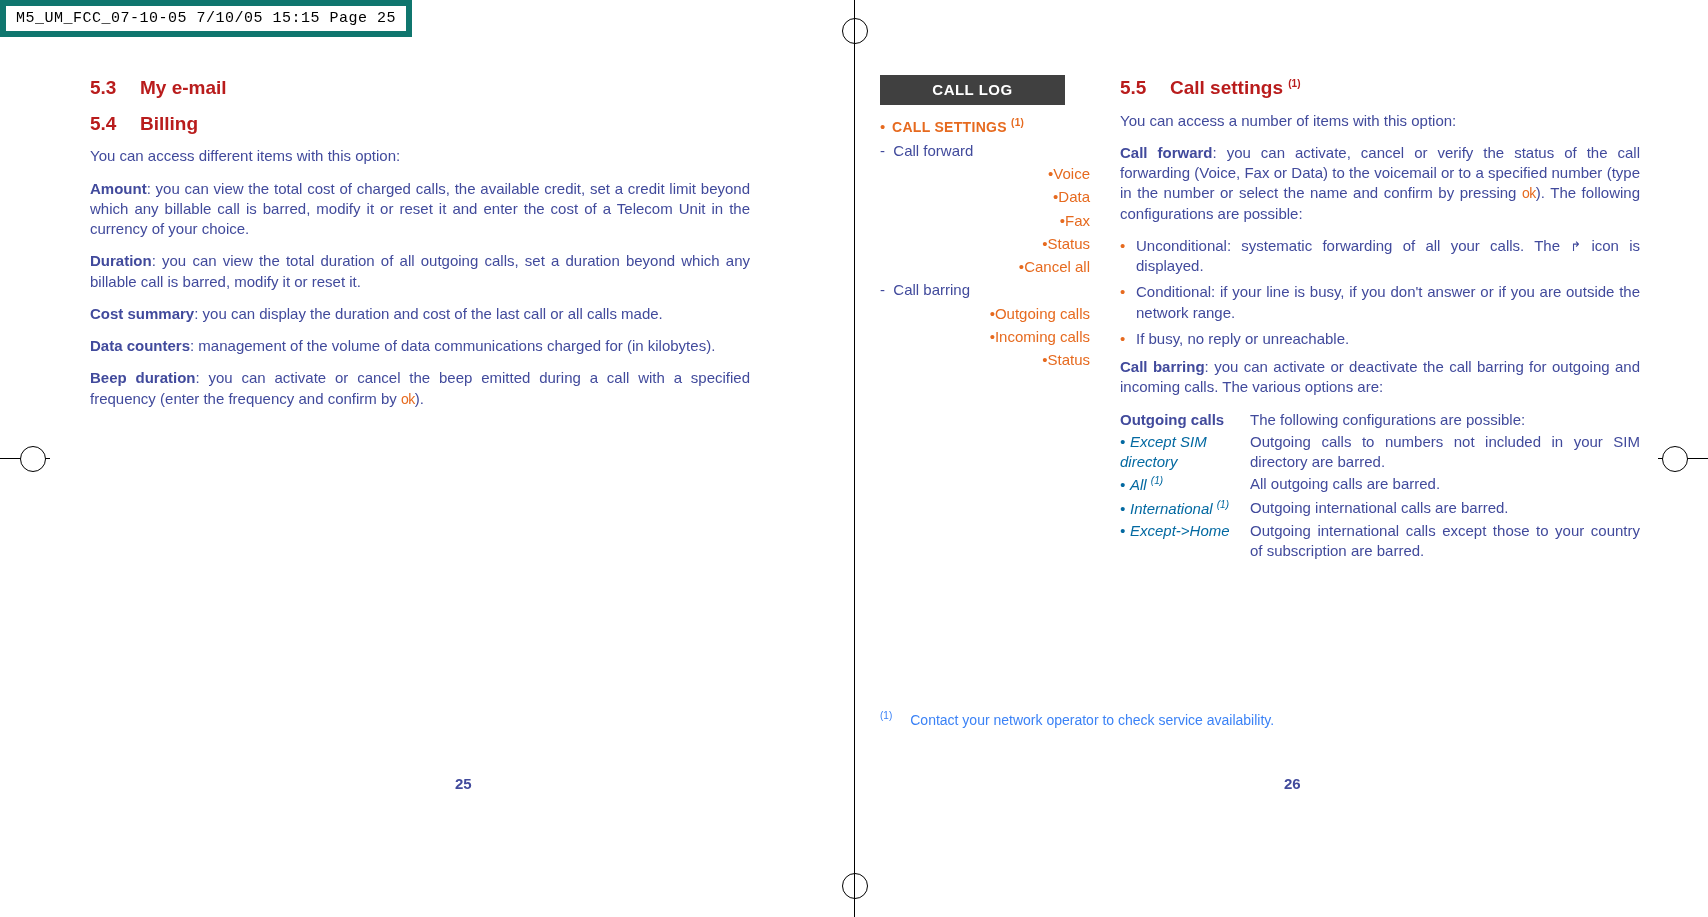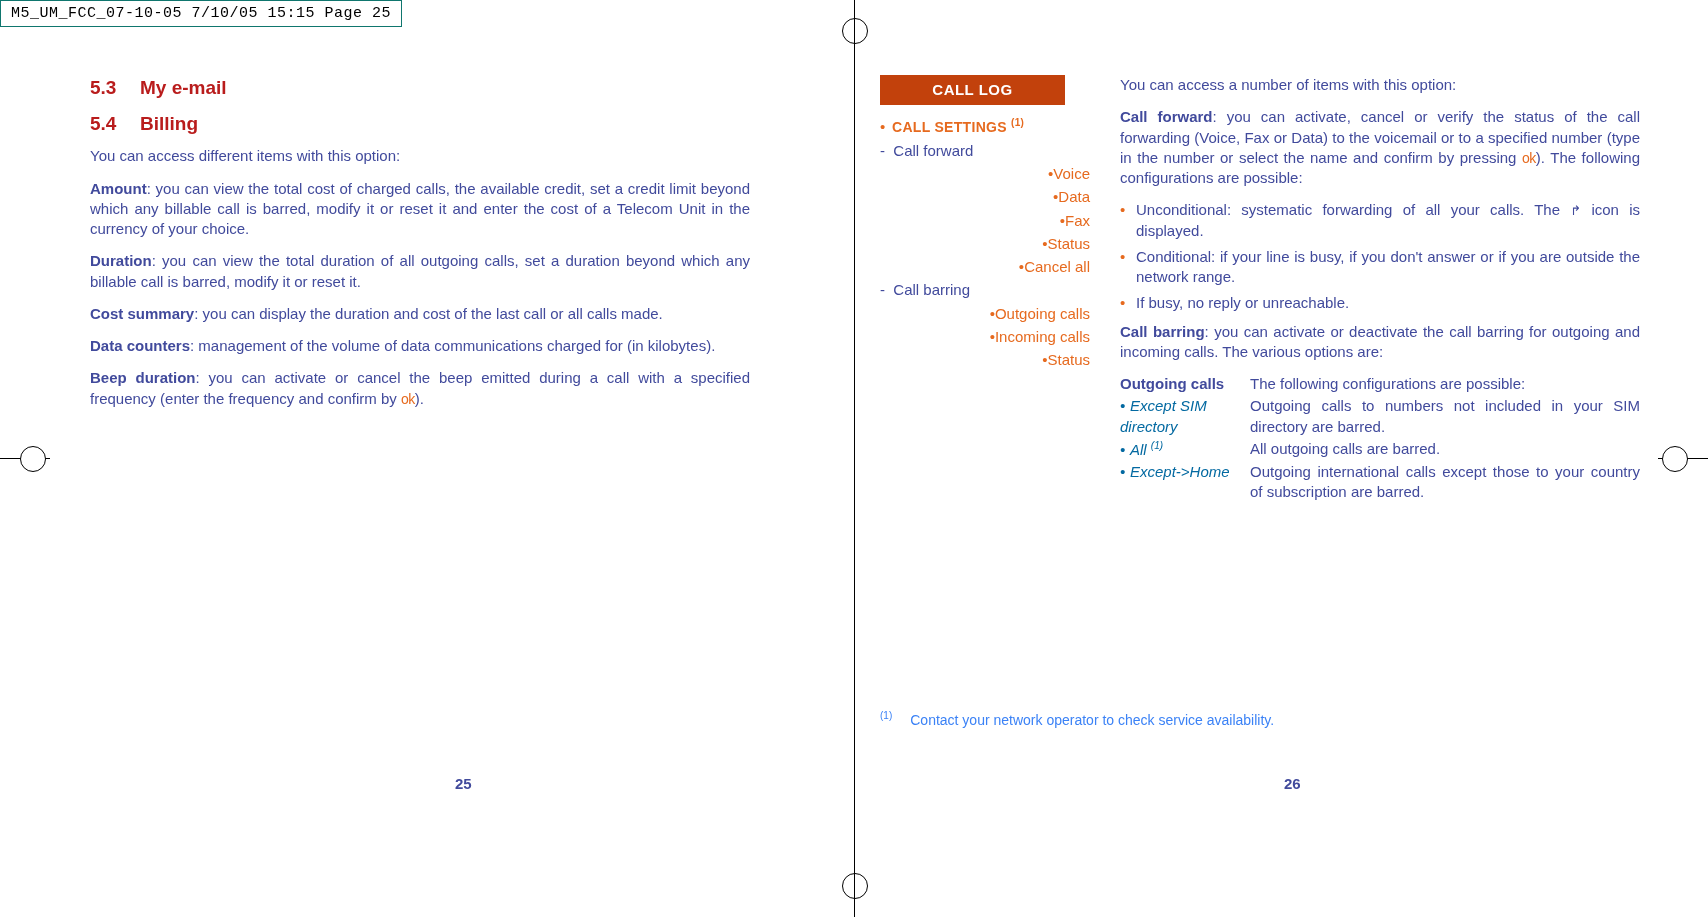--- a/index.html
+++ b/index.html
@@ -8,21 +8,21 @@
     height: 917px;
     background: #fff;
     font-family: Arial, Helvetica, sans-serif;
     position: relative;
     overflow: hidden;
   }
   .crop-top-left {
     position: absolute;
     top: 0;
     left: 0;
-    border: 1px solid #0f766e;
+    border: 6px solid #0f766e;
     padding: 4px 10px;
     font-family: 'Courier New', monospace;
     font-size: 15px;
     letter-spacing: 0.5px;
   }
   .crop-top {
     position: absolute;
     top: 0;
     left: 854px;
     width: 1px;
@@ -122,21 +122,21 @@
     font-weight: bold;
     font-size: 19px;
     margin-bottom: 10px;
   }
   .section-num { display: inline-block; width: 50px; }
 
   .body-text { margin-bottom: 12px; text-align: justify; }
   .body-text strong { font-weight: bold; }
 
   .orange-tag {
-    background: #c2410c;
+    background: #404040;
     color: #fff;
     font-weight: bold;
     text-align: center;
     padding: 5px 0;
     font-size: 15px;
     width: 185px;
     margin-bottom: 10px;
     letter-spacing: 0.5px;
   }
 
@@ -231,20 +231,23 @@
         <div class="menu-bullet-sub"><span class="bullet-dot">•</span><span>Status</span></div>
         <div class="menu-bullet-sub"><span class="bullet-dot">•</span><span>Cancel all</span></div>
         <div class="menu-dash">-&nbsp;&nbsp;<span>Call barring</span></div>
         <div class="menu-bullet-sub"><span class="bullet-dot">•</span><span>Outgoing calls</span></div>
         <div class="menu-bullet-sub"><span class="bullet-dot">•</span><span>Incoming calls</span></div>
         <div class="menu-bullet-sub"><span class="bullet-dot">•</span><span>Status</span></div>
       </div>
     </div>
 
     <div class="col-body">
+      <div class="section-heading">
+        <span class="section-num">5.5</span><span><span>Call settings </span><span class="sup">(1)</span></span>
+      </div>
       <p class="body-text">You can access a number of items with this option:</p>
 
       <p class="body-text"><strong>Call forward</strong><span>: you can activate, cancel or verify the status of the call forwarding (Voice, Fax or Data) to the voicemail or to a specified number (type in the number or select the name and confirm by pressing </span><span class="ok">ok</span><span>). The following configurations are possible:</span></p>
 
       <div class="bullet-item">
           <span class="b">•</span>
           <span class="t"><span>Unconditional: systematic forwarding of all your calls. The </span><span class="icon-fwd">↱</span><span> icon is displayed.</span></span>
         </div>
       <div class="bullet-item">
           <span class="b">•</span>
@@ -263,20 +266,24 @@
       </div>
       <div class="tbl">
         <div class="lbl o"><span class="b">•</span><span>Except SIM directory</span></div>
         <div class="val">Outgoing calls to numbers not included in your SIM directory are barred.</div>
       </div>
       <div class="tbl">
         <div class="lbl o"><span class="b">•</span><span>All </span><span class="sup">(1)</span></div>
         <div class="val">All outgoing calls are barred.</div>
       </div>
       <div class="tbl">
+        <div class="lbl o"><span class="b">•</span><span>International </span><span class="sup">(1)</span></div>
+        <div class="val">Outgoing international calls are barred.</div>
+      </div>
+      <div class="tbl">
         <div class="lbl o"><span class="b">•</span><span>Except-&gt;Home</span></div>
         <div class="val">Outgoing international calls except those to your country of subscription are barred.</div>
       </div>
     </div>
   </div>
 </div>
 
 <div class="footnote">
   <span class="sup">(1)</span><span>Contact your network operator to check service availability.</span>
 </div>

